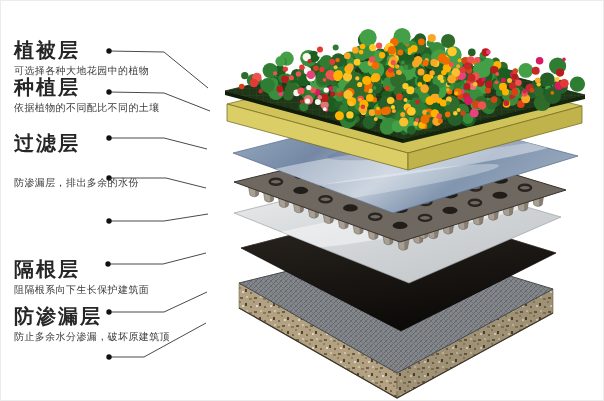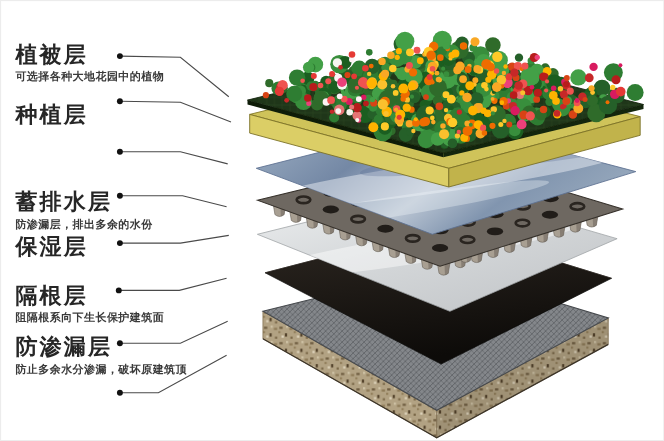--- a/index.html
+++ b/index.html
@@ -11,21 +11,20 @@
   }
   #diagram-svg{position:absolute;left:0;top:0;}
   .label-block{position:absolute;left:13px;white-space:nowrap;}
   .label-title{
     font-size:20px;line-height:22px;letter-spacing:2px;color:#262626;
     font-weight:600;
   }
   .label-desc{
     font-size:10px;line-height:10px;letter-spacing:0.4px;color:#3a3a3a;
     margin-top:5px;
-    font-weight:bold;
   }
   .leader{stroke:#4a4a4a;stroke-width:1;fill:none;}
   .leader-dot{fill:#111111;}
 </style>
 </head>
 <body>
 
 <div id="stage">
 
   <svg id="diagram-svg" width="604" height="401" viewBox="0 0 604 401">
@@ -867,31 +866,31 @@
       <circle class="leader-dot" cx="107" cy="263" r="2.7"></circle>
       <circle class="leader-dot" cx="108" cy="311" r="2.7"></circle>
       <circle class="leader-dot" cx="108" cy="356" r="2.7"></circle>
     </g>
   </svg>
 
   <div class="label-block" style="top:38px">
     <div class="label-title">植被层</div>
     <div class="label-desc">可选择各种大地花园中的植物</div>
   </div>
-  <div class="label-block" style="top:93px">
+  <div class="label-block" style="top:75px">
     <div class="label-title">种植层</div>
+    <div class="label-desc">依据植物的不同配比不同的土壤</div>
   </div>
   <div class="label-block" style="top:131px">
+    <div class="label-title">过滤层</div>
   </div>
   <div class="label-block" style="top:172px">
-    <div class="label-title">蓄排水层</div>
     <div class="label-desc">防渗漏层，排出多余的水份</div>
   </div>
   <div class="label-block" style="top:213px">
-    <div class="label-title">保湿层</div>
   </div>
   <div class="label-block" style="top:304px">
     <div class="label-title">防渗漏层</div>
     <div class="label-desc">防止多余水分渗漏，破坏原建筑顶</div>
   </div>
   <div class="label-block" style="top:257px">
     <div class="label-title">隔根层</div>
     <div class="label-desc">阻隔根系向下生长保护建筑面</div>
   </div>
 </div>

